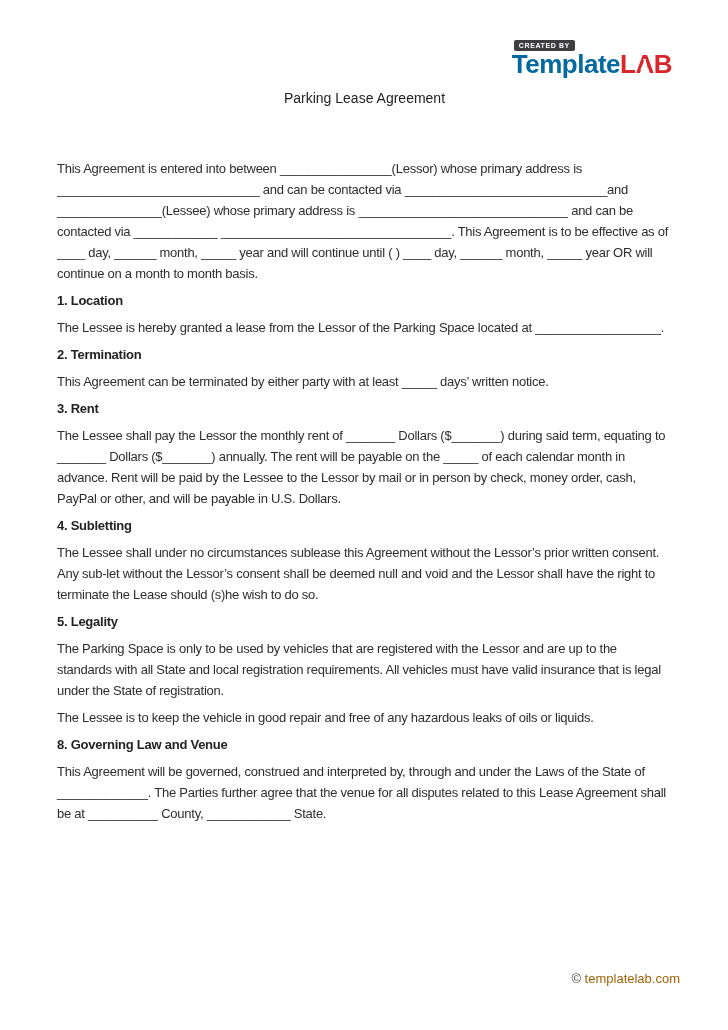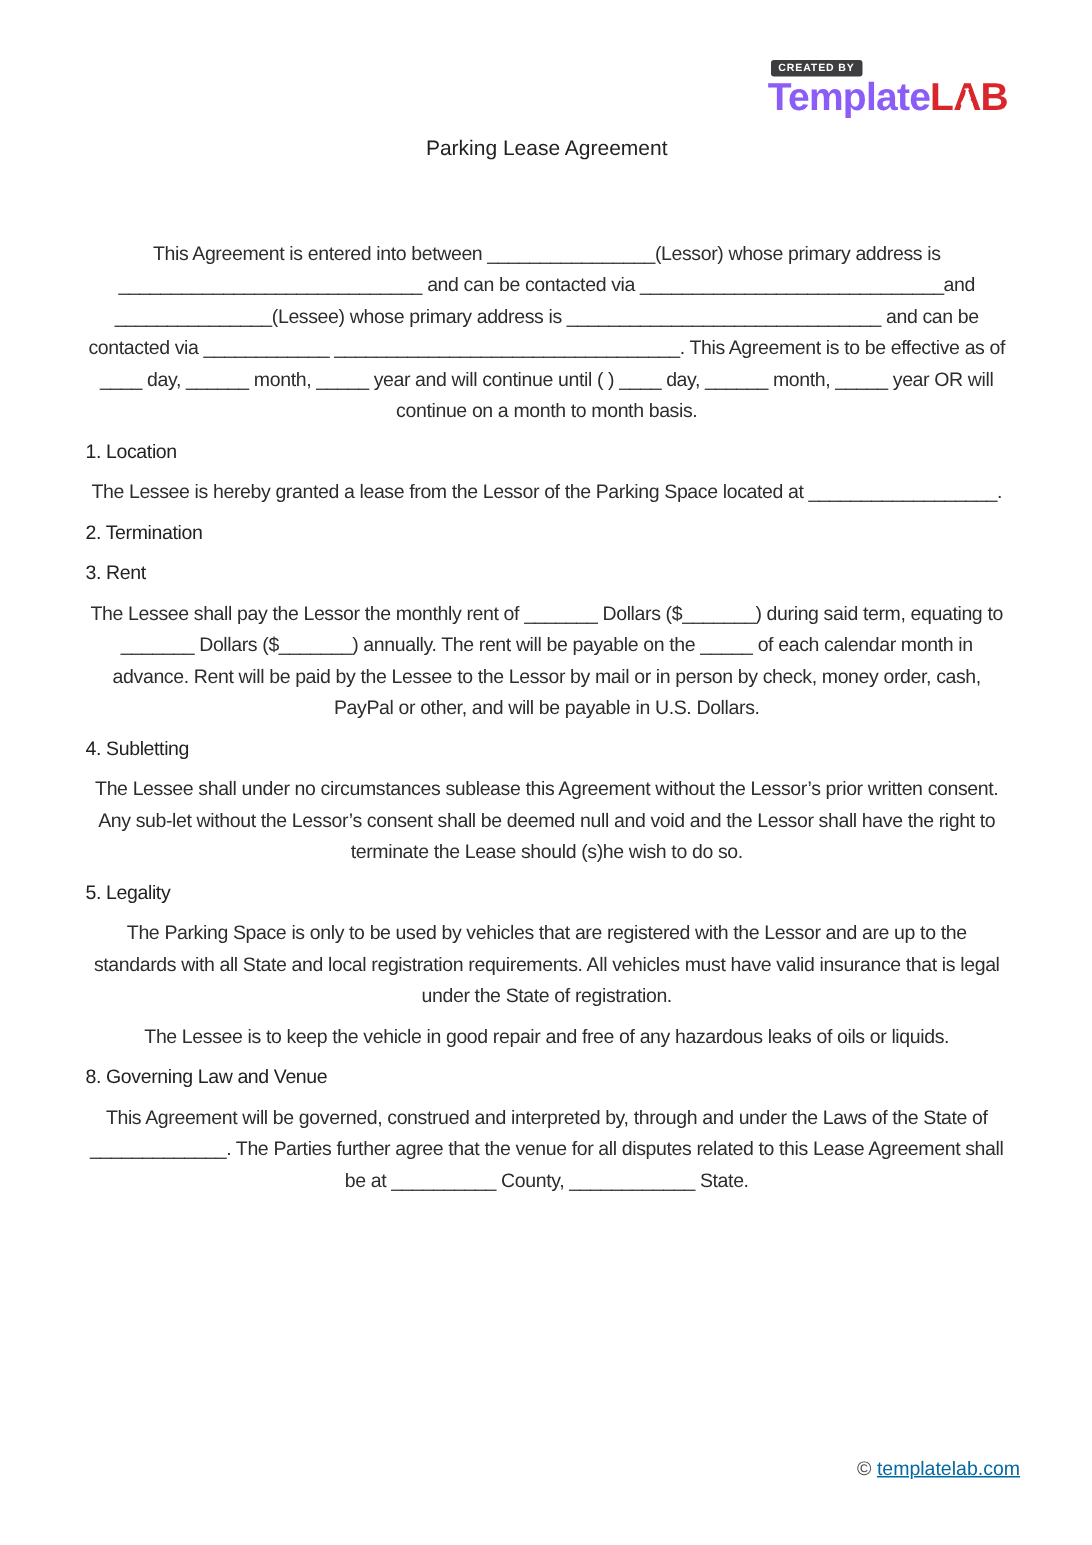--- a/index.html
+++ b/index.html
@@ -33,61 +33,60 @@
     border-radius: 2px;
     margin-left: 2px;
   }
   .brand {
     font-size: 26px;
     font-weight: bold;
     line-height: 26px;
     letter-spacing: -0.5px;
     white-space: nowrap;
   }
-  .brand-gray { color: #8b5cf6; }
+  .brand-gray { color: #0369a1; }
   .brand-red-wrap { color: #d9262d; position: relative; display: inline-block; }
   .flask { position: absolute; left: 20px; top: 7px; pointer-events: none; }
   
   h1.doc-title {
     font-size: 14px;
     font-weight: 400;
     color: #222222;
     text-align: center;
     line-height: 26px;
     margin: 8px 0 0 0;
   }
   
   .content { margin-top: 47px; }
   .body-text {
     font-size: 13px;
     line-height: 21px;
     letter-spacing: -0.25px;
     margin: 0 0 6px 0;
     color: #2d2d2d;
-    text-align: center;
   }
   h2.sec {
     font-size: 13px;
     line-height: 21px;
     letter-spacing: -0.25px;
-    font-weight: 400;
+    font-weight: 700;
     color: #222222;
     margin: 0 0 6px 0;
   }
   
   .footer {
     position: absolute;
     top: 971px;
     right: 48px;
     font-size: 13px;
     line-height: 16px;
     color: #4a4a4a;
     white-space: nowrap;
   }
-  .footer a { color: #0369a1; text-decoration: underline; cursor: pointer; }
+  .footer a { color: #a16207; cursor: pointer; }
 </style>
 </head>
 <body>
 
 <div class="page">
 
   <header>
     <div class="logo">
       <div class="created-by">CREATED BY</div>
       <div class="brand">
@@ -103,20 +102,21 @@
 
     <p class="body-text">This Agreement is entered into between ________________(Lessor) whose primary address is _____________________________ and can be contacted via _____________________________and _______________(Lessee) whose primary address is ______________________________ and can be contacted via ____________ _________________________________. This Agreement is to be effective as of ____ day, ______ month, _____ year and will continue until ( ) ____ day, ______ month, _____ year OR will continue on a month to month basis.</p>
 
     <section>
       <h2 class="sec">1. Location</h2>
       <p class="body-text">The Lessee is hereby granted a lease from the Lessor of the Parking Space located at __________________.</p>
     </section>
 
     <section>
       <h2 class="sec">2. Termination</h2>
+      <p class="body-text">This Agreement can be terminated by either party with at least _____ days’ written notice.</p>
     </section>
 
     <section>
       <h2 class="sec">3. Rent</h2>
       <p class="body-text">The Lessee shall pay the Lessor the monthly rent of _______ Dollars ($_______) during said term, equating to _______ Dollars ($_______) annually. The rent will be payable on the _____ of each calendar month in advance. Rent will be paid by the Lessee to the Lessor by mail or in person by check, money order, cash, PayPal or other, and will be payable in U.S. Dollars.</p>
     </section>
 
     <section>
       <h2 class="sec">4. Subletting</h2>
       <p class="body-text">The Lessee shall under no circumstances sublease this Agreement without the Lessor’s prior written consent. Any sub-let without the Lessor’s consent shall be deemed null and void and the Lessor shall have the right to terminate the Lease should (s)he wish to do so.</p>

